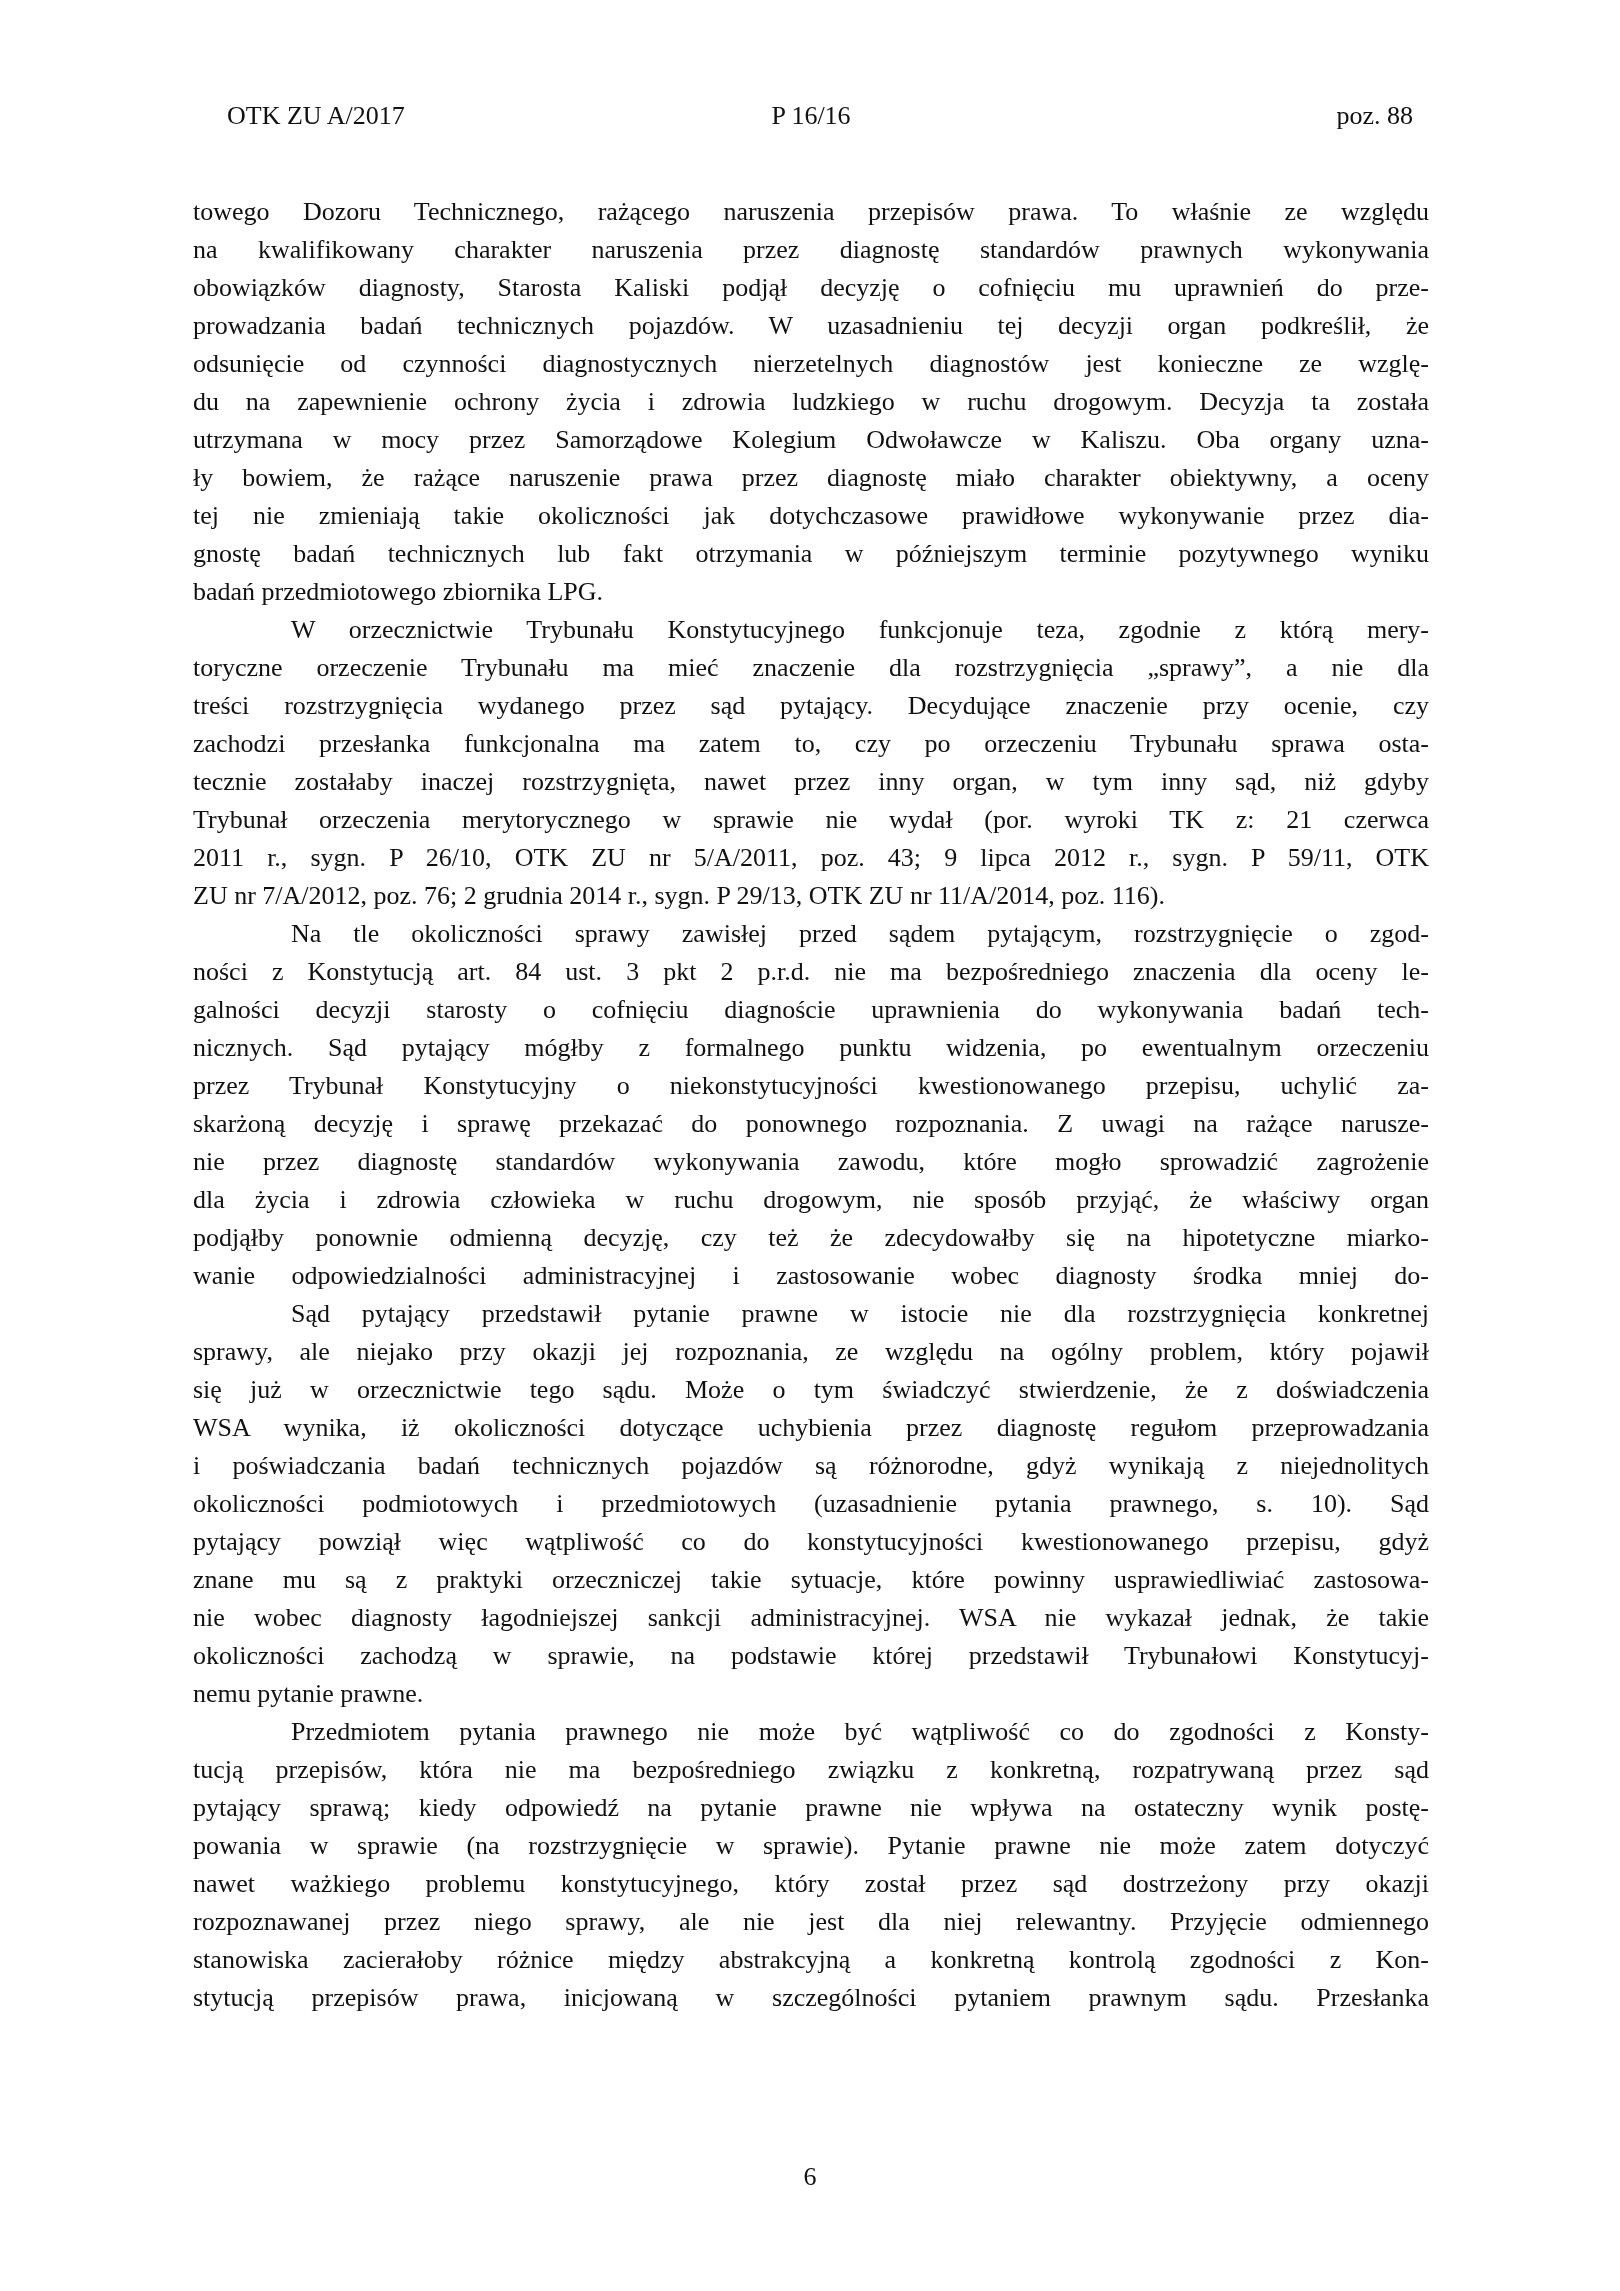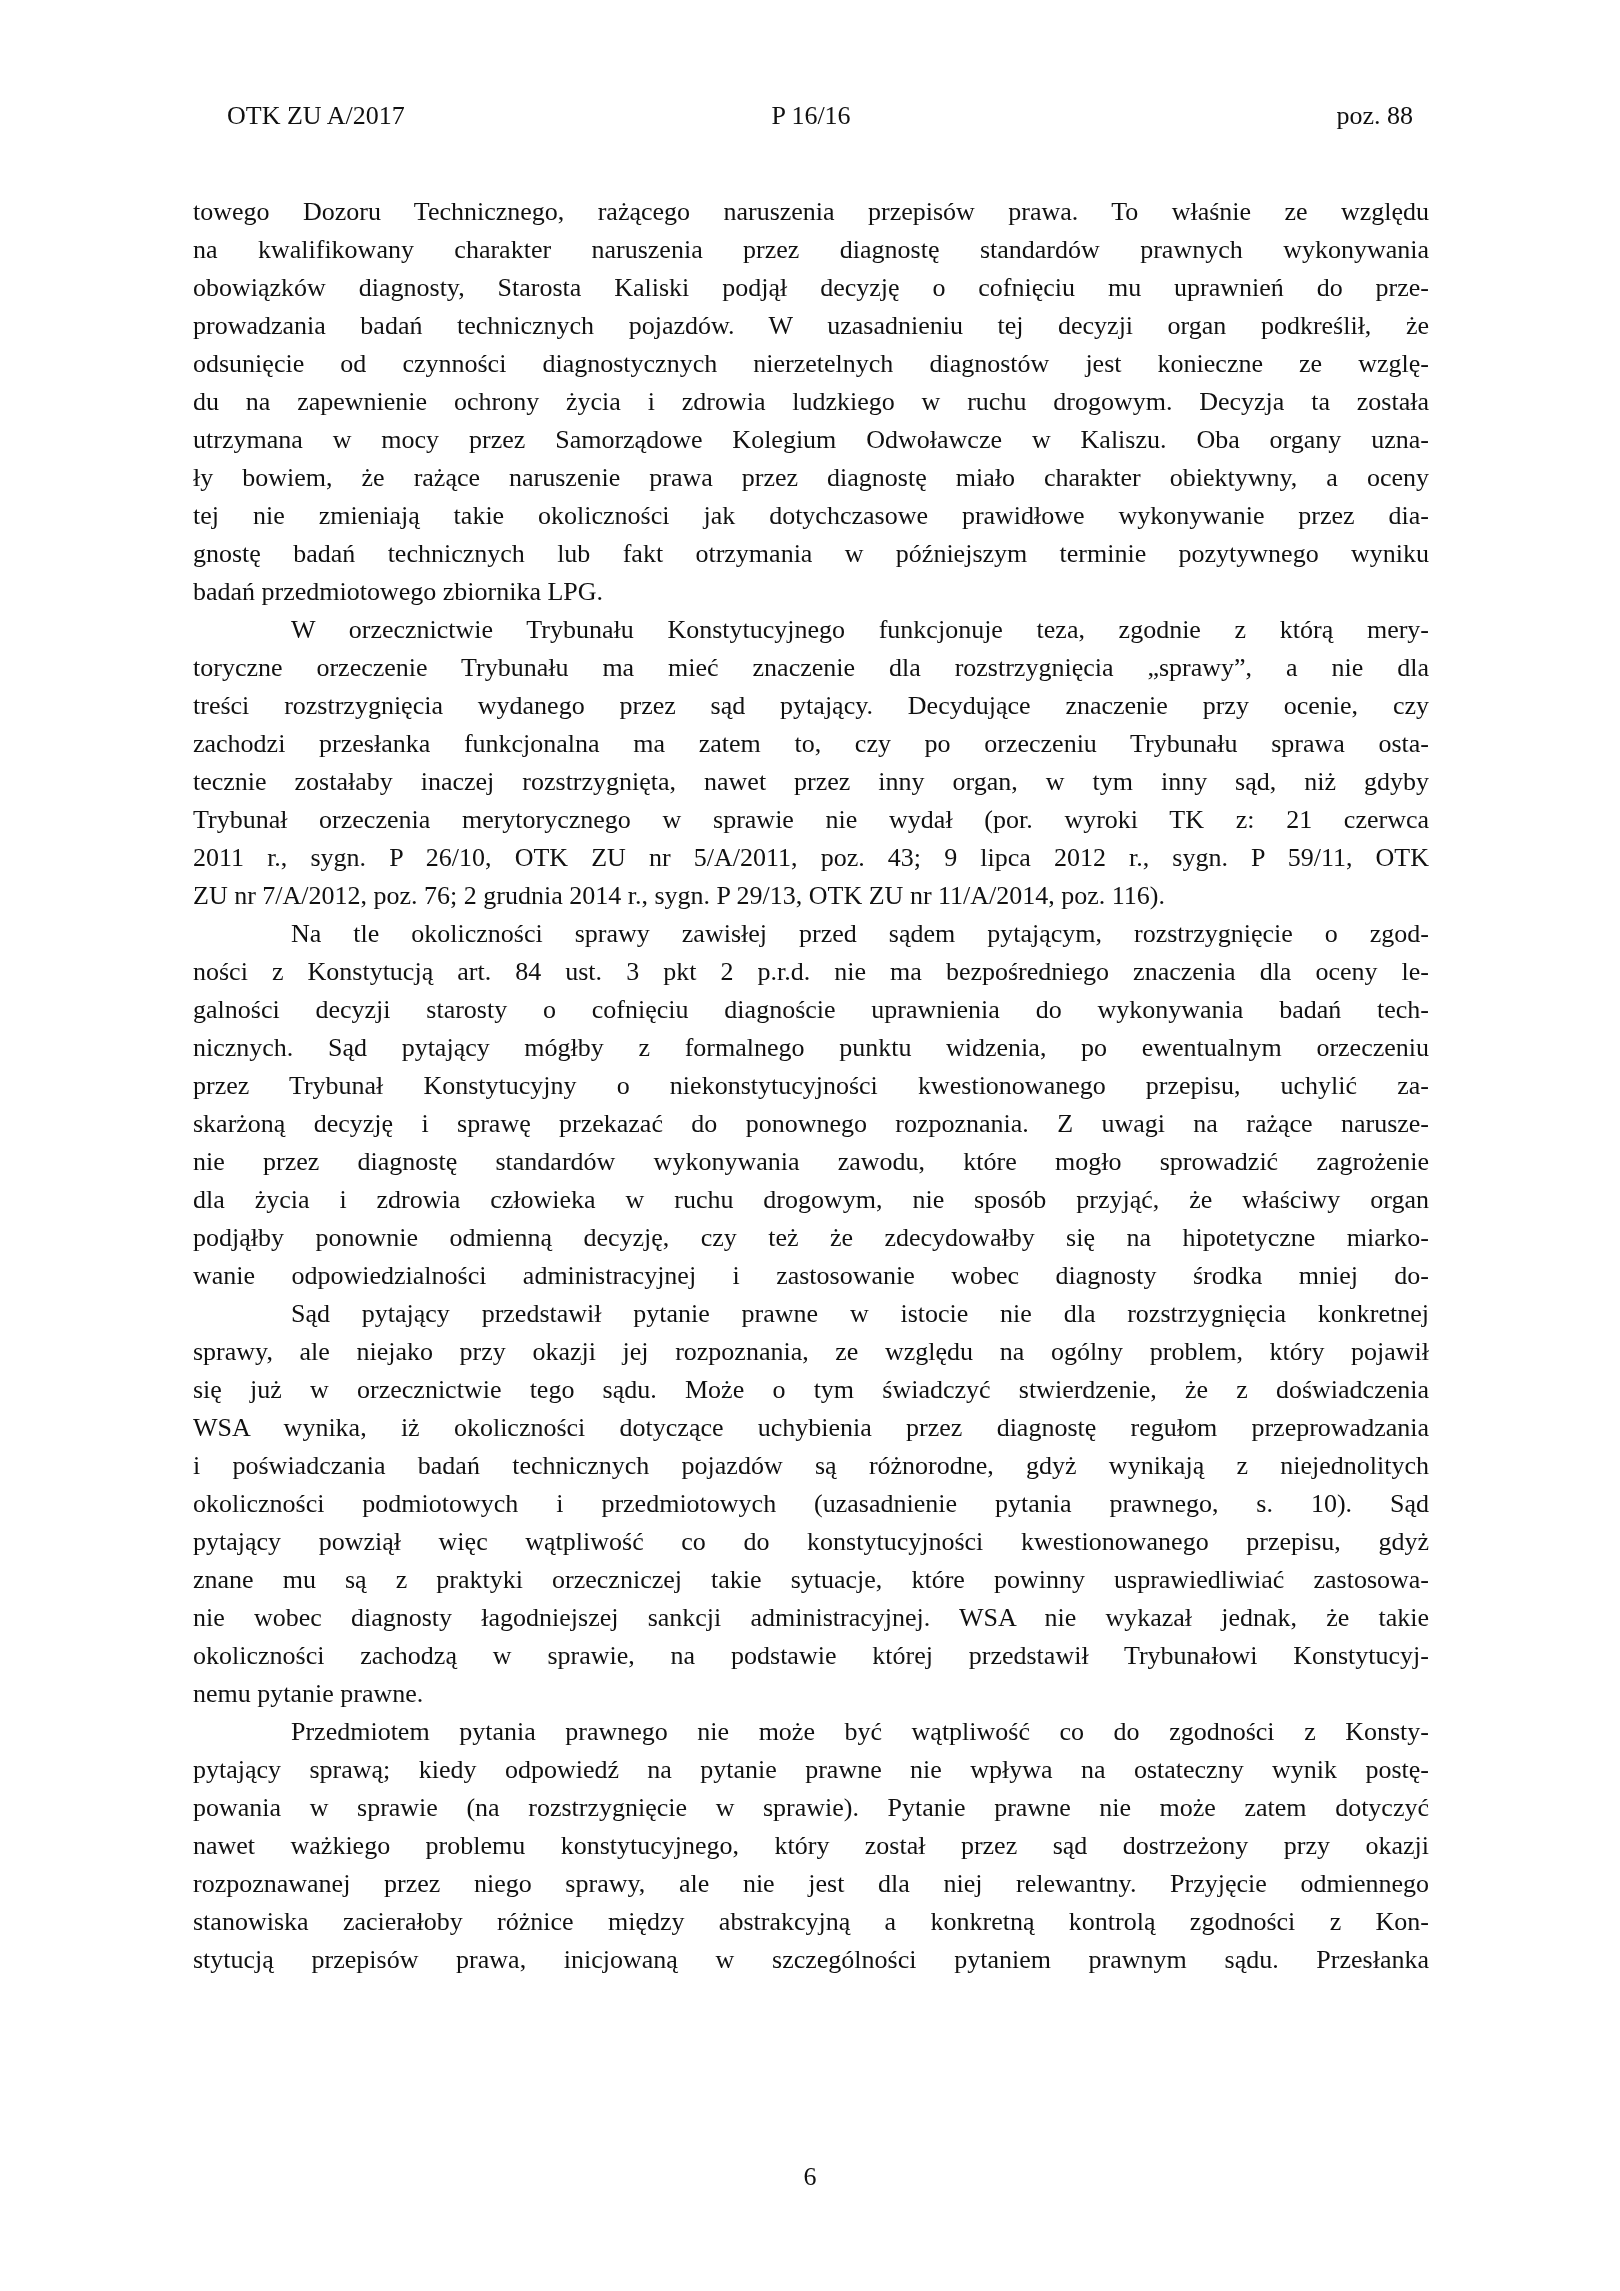--- a/index.html
+++ b/index.html
@@ -115,20 +115,21 @@
       <span class="line" style="white-space: nowrap; text-align: left; word-spacing: 0px;">i poświadczania badań technicznych pojazdów są różnorodne, gdyż wynikają z niejednolitych</span>
       <span class="line" style="white-space: nowrap; text-align: left; word-spacing: 0px;">okoliczności podmiotowych i przedmiotowych (uzasadnienie pytania prawnego, s. 10). Sąd</span>
       <span class="line" style="white-space: nowrap; text-align: left; word-spacing: 0px;">pytający powziął więc wątpliwość co do konstytucyjności kwestionowanego przepisu, gdyż</span>
       <span class="line" style="white-space: nowrap; text-align: left; word-spacing: 0px;">znane mu są z praktyki orzeczniczej takie sytuacje, które powinny usprawiedliwiać zastosowa-</span>
       <span class="line" style="white-space: nowrap; text-align: left; word-spacing: 0px;">nie wobec diagnosty łagodniejszej sankcji administracyjnej. WSA nie wykazał jednak, że takie</span>
       <span class="line" style="white-space: nowrap; text-align: left; word-spacing: 0px;">okoliczności zachodzą w sprawie, na podstawie której przedstawił Trybunałowi Konstytucyj-</span>
       <span class="line last">nemu pytanie prawne.</span>
     </div>
     <div class="para">
       <span class="line indent" style="white-space: nowrap; text-align: left; word-spacing: 0px;">Przedmiotem pytania prawnego nie może być wątpliwość co do zgodności z Konsty-</span>
+      <span class="line" style="white-space: nowrap; text-align: left; word-spacing: 0px;">tucją przepisów, która nie ma bezpośredniego związku z konkretną, rozpatrywaną przez sąd</span>
       <span class="line" style="white-space: nowrap; text-align: left; word-spacing: 0px;">pytający sprawą; kiedy odpowiedź na pytanie prawne nie wpływa na ostateczny wynik postę-</span>
       <span class="line" style="white-space: nowrap; text-align: left; word-spacing: 0px;">powania w sprawie (na rozstrzygnięcie w sprawie). Pytanie prawne nie może zatem dotyczyć</span>
       <span class="line" style="white-space: nowrap; text-align: left; word-spacing: 0px;">nawet ważkiego problemu konstytucyjnego, który został przez sąd dostrzeżony przy okazji</span>
       <span class="line" style="white-space: nowrap; text-align: left; word-spacing: 0px;">rozpoznawanej przez niego sprawy, ale nie jest dla niej relewantny. Przyjęcie odmiennego</span>
       <span class="line" style="white-space: nowrap; text-align: left; word-spacing: 0px;">stanowiska zacierałoby różnice między abstrakcyjną a konkretną kontrolą zgodności z Kon-</span>
       <span class="line" style="white-space: nowrap; text-align: left; word-spacing: 0px;">stytucją przepisów prawa, inicjowaną w szczególności pytaniem prawnym sądu. Przesłanka</span>
     </div>
   </div>
 
 <div class="page-number">6</div>

